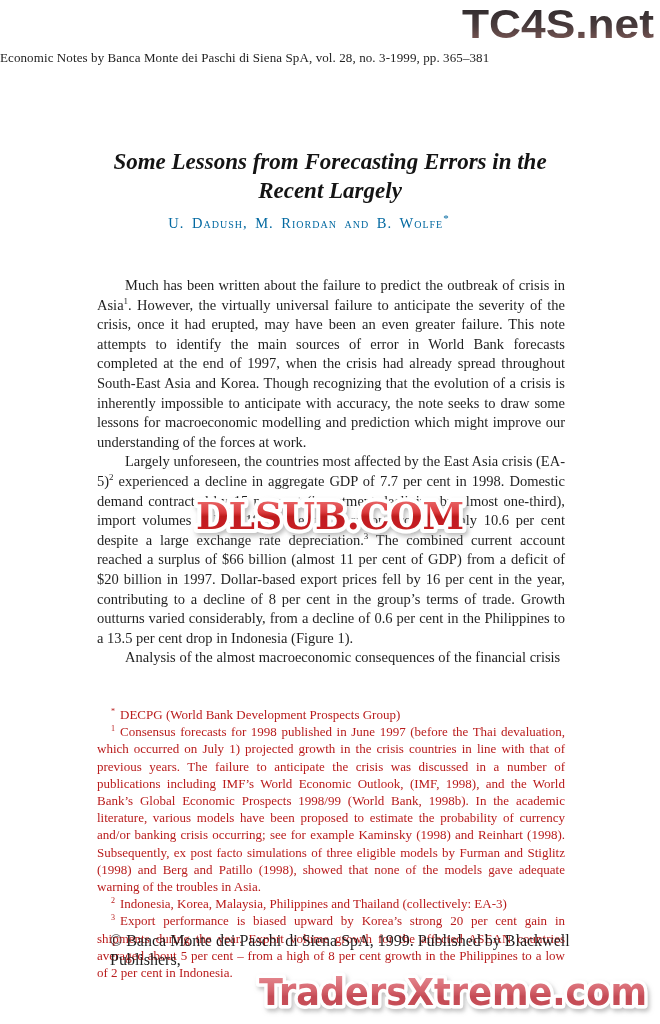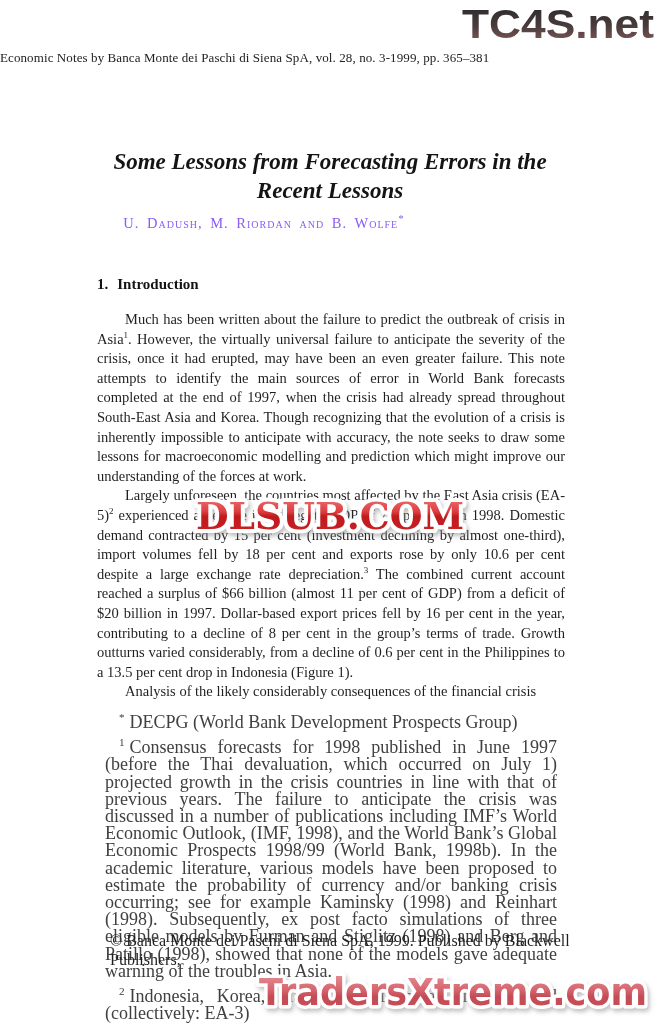--- a/index.html
+++ b/index.html
@@ -18,42 +18,42 @@
     text-align:left;font-size:13px;letter-spacing:.1px;color:#222;
   }
   .title{
     position:absolute;top:147px;left:0;width:660px;
     text-align:center;font-size:23px;font-weight:bold;line-height:29px;
     margin:0;color:#141414;font-style:italic;
   }
   .authors{
     position:absolute;top:215px;left:0;width:527px;
     text-align:center;font-size:14.5px;
-    font-variant:small-caps;letter-spacing:1px;word-spacing:3px;color:#8b5cf6;
+    font-variant:small-caps;letter-spacing:1px;word-spacing:3px;color:#0369a1;padding-left:45px;
   }
   .authors sup{font-variant:normal;font-size:11px;letter-spacing:0;}
   .main{
     position:absolute;left:97px;top:276px;width:468px;
   }
   .section-heading{
     font-size:15px;font-weight:bold;margin:0 0 17px 0;color:#141414;
   }
   .section-heading .sec-num{margin-right:9px;}
   .main p{
     margin:0;text-align:justify;text-indent:28px;
     font-size:14.5px;line-height:19.6px;color:#1f1f1f;
   }
   .it{}
   sup{font-size:.62em;vertical-align:super;line-height:0;}
   .footnotes{
     position:absolute;left:97px;top:706px;width:468px;
   }
   .footnotes p{
-    margin:8px;text-align:justify;text-indent:14px;
-    font-size:18px;line-height:17.2px;color:#404040;
+    margin:0;text-align:justify;text-indent:14px;
+    font-size:13px;line-height:17.2px;color:#b91c1c;
   }
   .footnotes .fn-marker{margin-right:5px;}
   .imprint{
     position:absolute;left:110px;top:931px;width:500px;
     font-size:16px;line-height:19px;color:#1f1f1f;
   }
   .wm{position:absolute;pointer-events:none;}
   .wm-top{top:0;right:2px;}
   .wm-mid{left:184px;top:486px;}
   .wm-bottom{left:250px;top:964px;}
@@ -72,30 +72,29 @@
         <stop offset="1" stop-color="#8a5f5b"></stop>
       </linearGradient>
     </defs>
     <text x="100" y="38" text-anchor="middle" font-family="'Liberation Sans', sans-serif" font-weight="bold" font-size="40" textLength="192" lengthAdjust="spacingAndGlyphs" fill="url(#gtc)">TC4S.net</text>
   </svg>
 
   <div class="journal-line">Economic Notes by Banca Monte dei Paschi di Siena SpA, vol. 28, no. 3-1999, pp. 365–381</div>
 
   <h1 class="title">
     <div>Some Lessons from Forecasting Errors in the</div>
-    <div>Recent Lessons</div>
+    <div>Recent Largely</div>
   </h1>
 
   <div class="authors"><span>U. Dadush, M. Riordan and B. Wolfe</span><sup>*</sup></div>
 
   <div class="main">
-    <h2 class="section-heading"><span class="sec-num">1.</span><span>Introduction</span></h2>
     <p><span>Much has been written about the failure to predict the outbreak of crisis in Asia</span><sup>1</sup><span>. However, the virtually universal failure to anticipate the </span><span class="it">severity</span><span> of the crisis, once it had erupted, may have been an even greater failure. This note attempts to identify the main sources of error in World Bank forecasts completed at the end of 1997, when the crisis had already spread throughout South-East Asia and Korea. Though recognizing that the evolution of a crisis is inherently impossible to anticipate with accuracy, the note seeks to draw some lessons for macroeconomic modelling and prediction which might improve our understanding of the forces at work.</span></p>
     <p><span>Largely unforeseen, the countries most affected by the East Asia crisis (EA-5)</span><sup>2</sup><span> experienced a decline in aggregate GDP of 7.7 per cent in 1998. Domestic demand contracted by 15 per cent (investment declining by almost one-third), import volumes fell by 18 per cent and exports rose by only 10.6 per cent despite a large exchange rate depreciation.</span><sup>3</sup><span> The combined current account reached a surplus of $66 billion (almost 11 per cent of GDP) from a deficit of $20 billion in 1997. Dollar-based export prices fell by 16 per cent in the year, contributing to a decline of 8 per cent in the group’s terms of trade. Growth outturns varied considerably, from a decline of 0.6 per cent in the Philippines to a 13.5 per cent drop in Indonesia (Figure 1).</span></p>
-    <p><span>Analysis of the likely considerably consequences of the financial crisis</span></p>
+    <p><span>Analysis of the almost macroeconomic consequences of the financial crisis</span></p>
   </div>
 
   <div class="footnotes">
     <p><sup class="fn-marker">*</sup><span><span>DECPG (World Bank Development Prospects Group)</span></span></p>
     <p><sup class="fn-marker">1</sup><span><span>Consensus forecasts for 1998 published in June 1997 (before the Thai devaluation, which occurred on July 1) projected growth in the crisis countries in line with that of previous years. The failure to anticipate the crisis was discussed in a number of publications including IMF’s </span><span class="it">World Economic Outlook</span><span>, (IMF, 1998), and the World Bank’s </span><span class="it">Global Economic Prospects 1998/99</span><span> (World Bank, 1998b). In the academic literature, various models have been proposed to estimate the probability of currency and/or banking crisis occurring; see for example Kaminsky (1998) and Reinhart (1998). Subsequently, ex post facto simulations of three eligible models by Furman and Stiglitz (1998) and Berg and Patillo (1998), showed that none of the models gave adequate warning of the troubles in Asia.</span></span></p>
     <p><sup class="fn-marker">2</sup><span><span>Indonesia, Korea, Malaysia, Philippines and Thailand (collectively: EA-3)</span></span></p>
     <p><sup class="fn-marker">3</sup><span><span>Export performance is biased upward by Korea’s strong 20 per cent gain in shipments during the year. Export volume growth for the affected ASEAN countries averaged about 5 per cent – from a high of 8 per cent growth in the Philippines to a low of 2 per cent in Indonesia.</span></span></p>
   </div>
 
   <div class="imprint">

